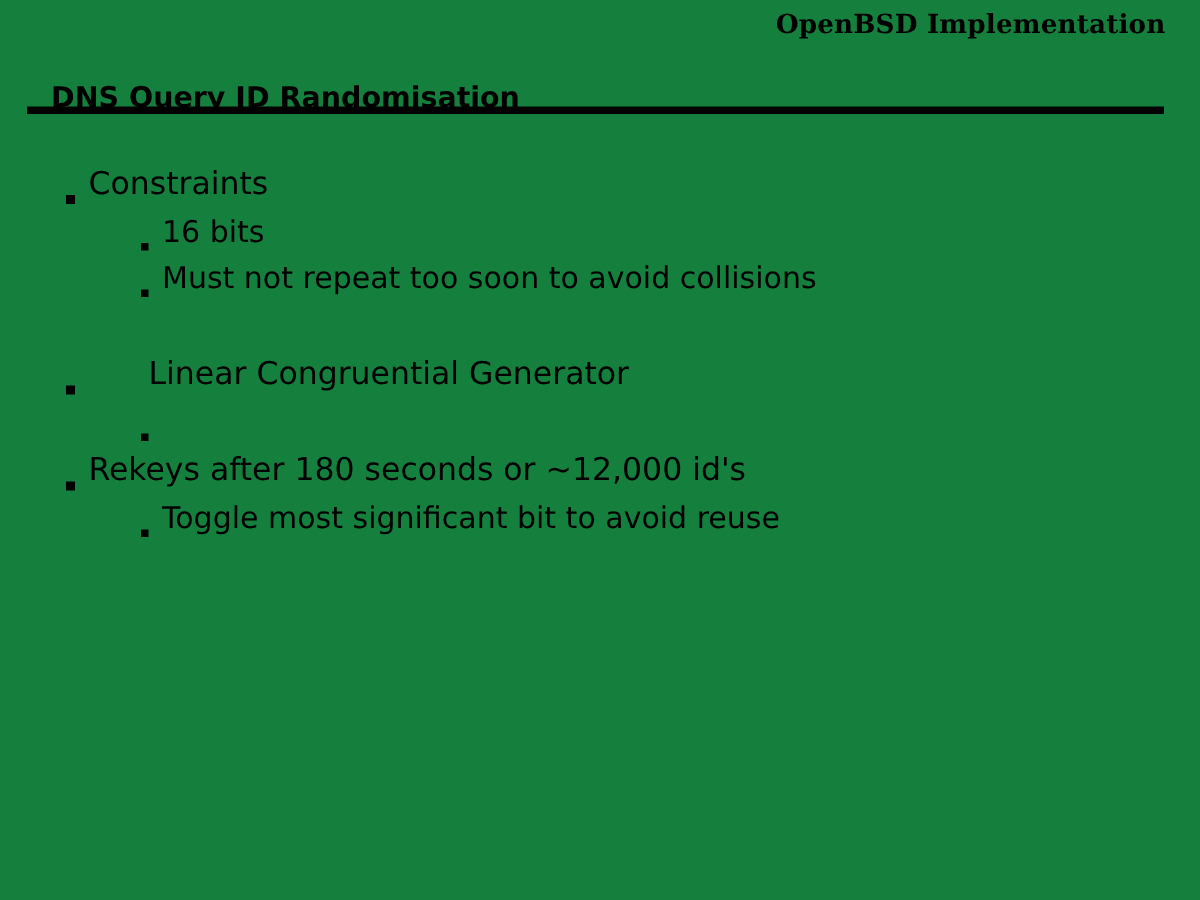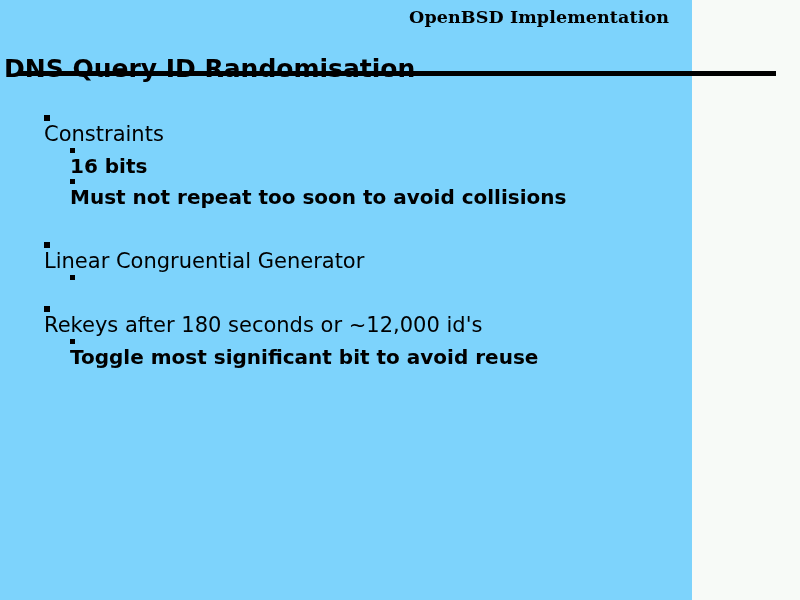--- a/index.html
+++ b/index.html
@@ -12,46 +12,46 @@
     background: #f7faf7;
     font-family: "DejaVu Sans", sans-serif;
     overflow: hidden;
     position: relative;
   }
 
   .slide {
     position: absolute;
     left: 0;
     top: 0;
-    width: 692px;
+    width: 800px;
     height: 600px;
-    background: #7dd3fc;
+    background: #15803d;
   }
 
   
   .header {
     position: absolute;
     top: 7px;
     right: 23px;
     font-family: "DejaVu Serif", serif;
     font-weight: bold;
     font-size: 17.5px;
     line-height: 20px;
     color: #000000;
     letter-spacing: 0.1px;
     white-space: nowrap;
   }
 
   
   .title {
     position: absolute;
-    left: 4px;
+    left: 34px;
     top: 37px;
     font-family: "DejaVu Sans", sans-serif;
-    font-size: 25px;
+    font-size: 19px;
     line-height: 30px;
     color: #000000;
     white-space: nowrap;
   }
 
   .title-rule {
     position: absolute;
     left: 18px;
     top: 71px;
     width: 758px;
@@ -62,37 +62,36 @@
   
   .body {
     position: absolute;
     left: 0;
     top: 103px;
     width: 800px;
   }
 
   .bullet-row {
     display: flex;
-    align-items: flex-start;
-    flex-direction: column;
+    align-items: flex-end;
   }
 
   .bullet-row.level-1 {
     padding-left: 44px;
     height: 33px;
   }
 
   .bullet-row.level-2 {
-    padding-left: 70px;
+    padding-left: 94px;
     height: 31px;
-    font-weight: bold;
   }
 
   .bullet-row.spacer-before {
     margin-top: 32px;
+    gap: 40px;
   }
 
   .bullet-mark {
     flex: 0 0 auto;
     display: inline-block;
     background: #000000;
   }
 
   .level-1 .bullet-mark {
     width: 6px;

